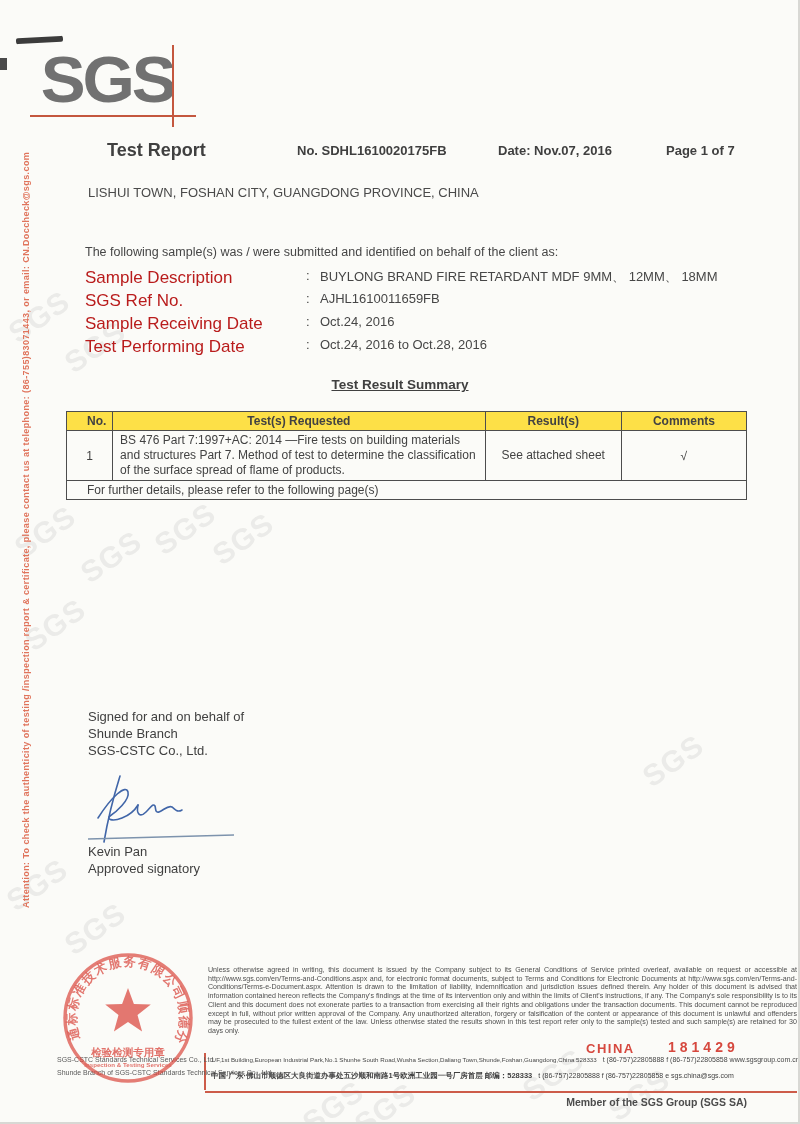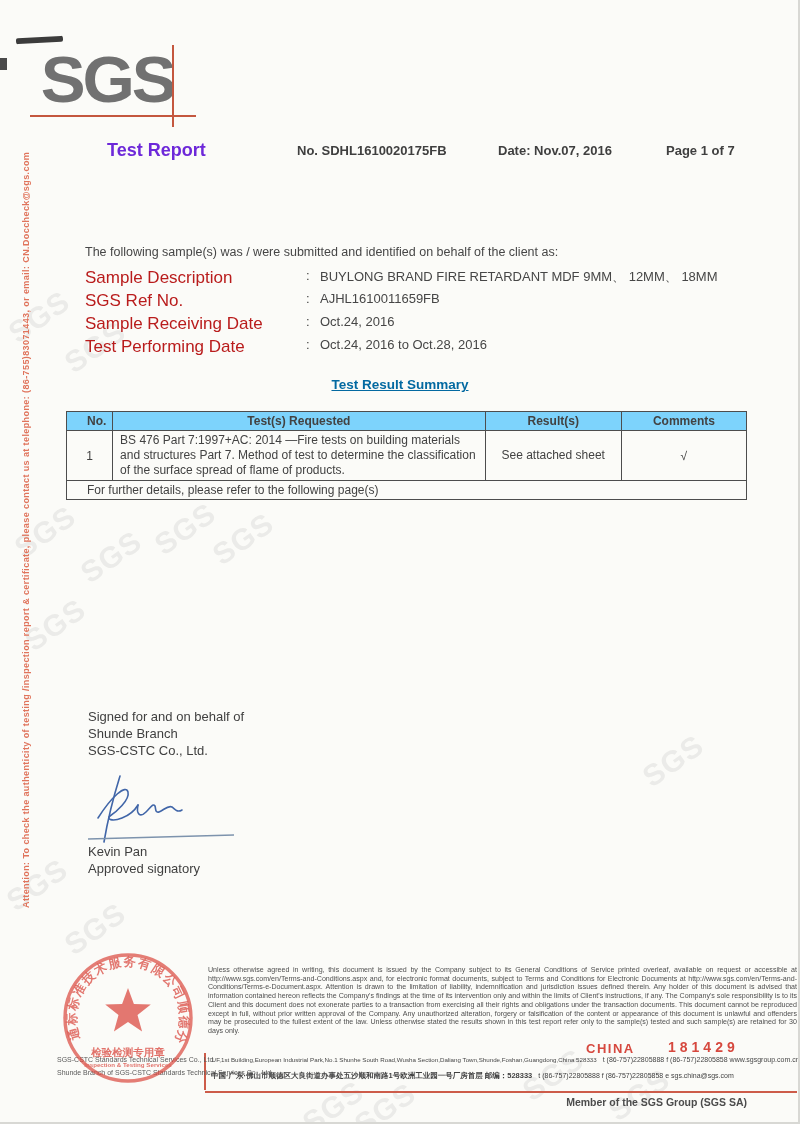--- a/index.html
+++ b/index.html
@@ -13,39 +13,39 @@
   
   .scan-dash { position:absolute; left:16px; top:37px; width:47px; height:6px;
     background:#3c3c3c; border-radius:2px; transform:rotate(-3deg); }
   .scan-nub { position:absolute; left:0; top:58px; width:7px; height:12px; background:#4a4a4a; }
   
   .logo { position:absolute; left:42px; top:46px; font-size:66px; font-weight:bold;
     color:#717171; letter-spacing:-3px; transform:scale(1.02,0.98); line-height:1; }
   .logo-hline { position:absolute; left:30px; top:115px; width:166px; height:2px; background:#c4573f; }
   .logo-vline { position:absolute; left:172px; top:45px; width:2px; height:82px; background:#c4573f; }
   
-  .hdr-title { position:absolute; left:107px; top:140px; font-size:18px; font-weight:bold; color:#6d28d9; }
+  .hdr-title { position:absolute; left:107px; top:140px; font-size:18px; font-weight:bold; color:#404040; }
   .hdr-no    { position:absolute; left:297px; top:143px; font-size:13px; font-weight:bold; }
   .hdr-date  { position:absolute; left:498px; top:143px; font-size:13px; font-weight:bold; }
   .hdr-page  { position:absolute; left:650px; top:143px; font-size:13px; font-weight:bold;padding-left:16px; }
   .client-name { position:absolute; left:88px; top:167px; font-size:13px; color:#4a4a4a; }
   .client-addr { position:absolute; left:88px; top:185px; font-size:13px; color:#4a4a4a; }
   
   .intro { position:absolute; left:85px; top:245px; font-size:12.5px; color:#464646; }
   .field-label { position:absolute; left:85px;  font-size:17px; color:#b91c1c; }
   .field-colon { position:absolute; left:306px; font-size:13px; color:#464646; }
   .field-value { position:absolute; left:320px; font-size:13px; color:#464646; }
   .fy0 { top:268px; } .fy1 { top:291px; } .fy2 { top:314px; } .fy3 { top:337px; }
   
   .summary-title { position:absolute; left:0; top:377px; width:800px; text-align:center;
-    font-size:13.5px; font-weight:bold; text-decoration:underline; color:#0369a1; }
+    font-size:13.5px; font-weight:bold; text-decoration:underline; color:#404040; }
   table.summary { position:absolute; left:66px; top:411px; width:681px;
     border-collapse:collapse; table-layout:fixed; }
   table.summary th, table.summary td { border:1.5px solid #4d4d4d; font-size:12px; color:#424242; }
-  table.summary th { background:#7dd3fc; font-weight:bold; padding:2px 20px; }
+  table.summary th { background:#fde047; font-weight:bold; padding:2px 20px; }
   td.cell-no { text-align:center; width:46px; }
   td.cell-test { padding:2px 7px; line-height:1.26; width:372px; }
   td.cell-result { text-align:center; width:136px; line-height:1.7; }
   td.cell-comments { text-align:center; width:125px; color:#8a8a8a; font-size:11px; }
   td.cell-footer { padding:2px 20px; }
   
   .sig-l1 { position:absolute; left:88px; top:709px; font-size:13px; }
   .sig-l2 { position:absolute; left:88px; top:726px; font-size:13px; }
   .sig-l3 { position:absolute; left:88px; top:743px; font-size:13px; }
   .sig-svg { position:absolute; left:82px; top:772px; }
@@ -110,20 +110,21 @@
   <div class="side-note">Attention: To check the authenticity of testing /inspection report &amp; certificate, please contact us at telephone: (86-755)83071443, or email: CN.Doccheck@sgs.com</div>
 
   <div class="logo">SGS</div>
   <div class="logo-hline"></div>
   <div class="logo-vline"></div>
 
   <div class="hdr-title">Test Report</div>
   <div class="hdr-no">No. SDHL1610020175FB</div>
   <div class="hdr-date">Date: Nov.07, 2016</div>
   <div class="hdr-page">Page 1 of 7</div>
+  <div class="client-addr">LISHUI TOWN, FOSHAN CITY, GUANGDONG PROVINCE, CHINA</div>
 
   <div class="intro">The following sample(s) was / were submitted and identified on behalf of the client as:</div>
 
   <div class="field-label fy0">Sample Description</div>
   <div class="field-colon fy0">:</div>
   <div class="field-value fy0">BUYLONG BRAND FIRE RETARDANT MDF 9MM、 12MM、 18MM</div>
 
   <div class="field-label fy1">SGS Ref No.</div>
   <div class="field-colon fy1">:</div>
   <div class="field-value fy1">AJHL1610011659FB</div>

